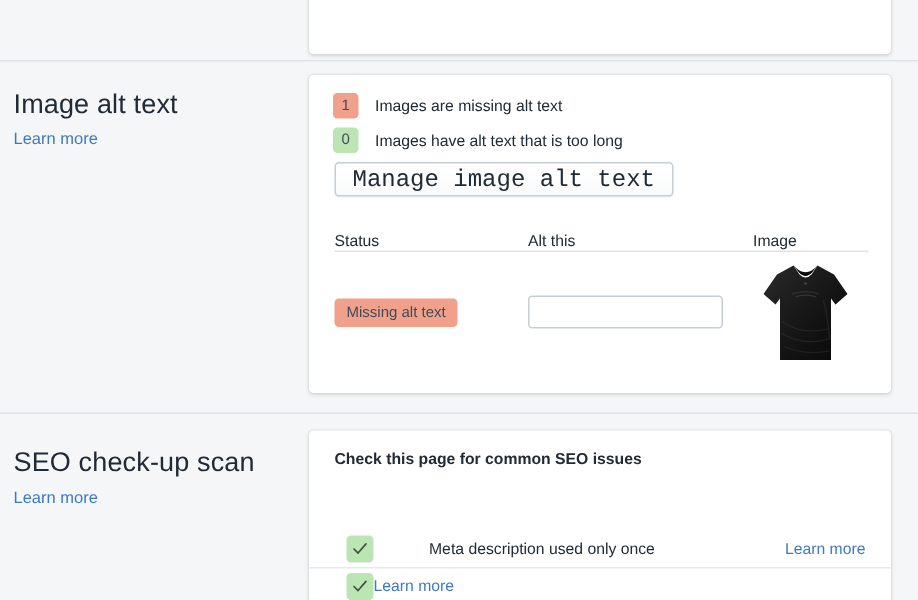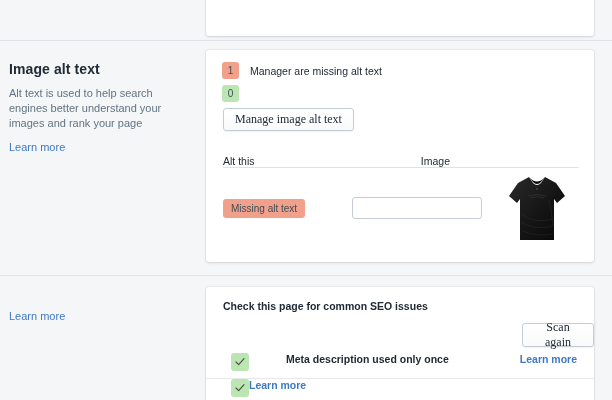--- a/index.html
+++ b/index.html
@@ -44,22 +44,22 @@
   .section-divider.d1 { top: 40px; }
   .section-divider.d2 { top: 275px; }
 
   
   .sec-left {
     position: absolute;
     left: 9px;
     width: 180px;
   }
   .sec-title {
-    font-size: 14px;
-    font-weight: bold;
+    font-size: 18px;
+    font-weight: normal;
     color: #212b36;
     letter-spacing: 0.1px;
     line-height: 16px;
     margin: 0;
   }
   .sec-desc {
     margin: 9px 0 0 0;
     font-size: 11px;
     line-height: 15px;
     color: #637381;
@@ -124,24 +124,24 @@
     white-space: nowrap;
   }
 
   .btn {
     display: inline-flex;
     align-items: center;
     justify-content: center;
     background: linear-gradient(180deg,#ffffff,#f9fafb);
     border: 1px solid #c4cdd5;
     border-radius: 3px;
-    font-size: 12px;
+    font-size: 16px;
     color: #212b36;
     cursor: pointer;
-    font-family: Liberation Serif, serif;
+    font-family: Liberation Mono, monospace;
     box-shadow: 0 1px 0 0 rgba(22,29,37,0.05);
   }
   #manage-btn {
     position: absolute;
     left: 17px;
     top: 58px;
     height: 23px;
     padding: 0 11px;
   }
   #scan-btn {
@@ -164,21 +164,21 @@
     align-items: flex-end;
     height: 22px;
     border-bottom: 1px solid #dfe3e8;
   }
   .alt-head > div {
     font-size: 10.5px;
     color: #212b36;
   }
   .col-status { width: 129px; }
   .col-alttext { width: 150px; }
-  .col-image { width: 77px; text-align: right; }
+  .col-image { width: 77px; }
 
   .alt-row {
     display: flex;
     align-items: center;
     height: 80px;
   }
   .status-badge {
     display: inline-flex;
     align-items: center;
     background: #f0a08b;
@@ -223,25 +223,24 @@
     font-weight: bold;
   }
   .seo-list {
     position: absolute;
     left: 0;
     top: 66px;
     width: 388px;
   }
   .seo-item {
     display: flex;
-    align-items: flex-start;
+    align-items: center;
     height: 25px;
     padding: 0 17px 0 25px;
     box-sizing: border-box;
-    font-weight: bold;
   }
   .seo-item + .seo-item {
     border-top: 1px solid #e6e9ec;
   }
   .check-chip {
     width: 18px;
     height: 18px;
     border-radius: 3px;
     background: #bbe5b3;
     display: flex;
@@ -270,39 +269,40 @@
 
 <div class="page">
 
   <div class="top-card"></div>
 
   <div class="section-divider d1"></div>
   <div class="section-divider d2"></div>
 
   <div class="sec-left" style="top:61px;">
     <h2 class="sec-title">Image alt text</h2>
-    <p class="sec-desc">Alt text is used to help search engines better understand your images and rank your page</p>
     <a class="learn-more" href="#">Learn more</a>
   </div>
 
   <div class="card" id="alt-card">
 
     <div class="count-row r1">
       <span class="count-chip warn">1</span>
-      <span class="count-label">Manager are missing alt text</span>
+      <span class="count-label">Images are missing alt text</span>
     </div>
 
     <div class="count-row r2">
       <span class="count-chip ok">0</span>
+      <span class="count-label">Images have alt text that is too long</span>
     </div>
 
     <button class="btn" id="manage-btn">Manage image alt text</button>
 
     <div class="alt-table">
       <div class="alt-head">
+        <div class="col-status">Status</div>
         <div class="col-alttext">Alt this</div>
         <div class="col-image">Image</div>
       </div>
 
       <div class="alt-row">
         <div class="col-status">
           <span class="status-badge">Missing alt text</span>
         </div>
         <div class="col-alttext">
           <input class="alt-input" type="text" placeholder="" style="">
@@ -329,26 +329,26 @@
               <path d="M15 57 Q28 63 45 60"></path>
               <path d="M41 26 Q44 38 45 52"></path>
             </g>
           </svg>
         </div>
       </div>
     </div>
   </div>
 
   <div class="sec-left" style="top:300px;">
+    <h2 class="sec-title">SEO check-up scan</h2>
     <a class="learn-more" href="#">Learn more</a>
   </div>
 
   <div class="card" id="seo-card">
     <div class="seo-intro">Check this page for common SEO issues</div>
-    <button class="btn" id="scan-btn">Scan again</button>
 
     <div class="seo-list">
 
       <div class="seo-item">
         <span class="check-chip">
           <svg width="10" height="10" viewBox="0 0 10 10">
             <path d="M1 5 L3.7 7.7 L9 1.6" fill="none" stroke="#414f3e" stroke-width="1.1" stroke-linecap="round" stroke-linejoin="round"></path>
           </svg>
         </span>
         <span class="seo-text">Meta description used only once</span>

